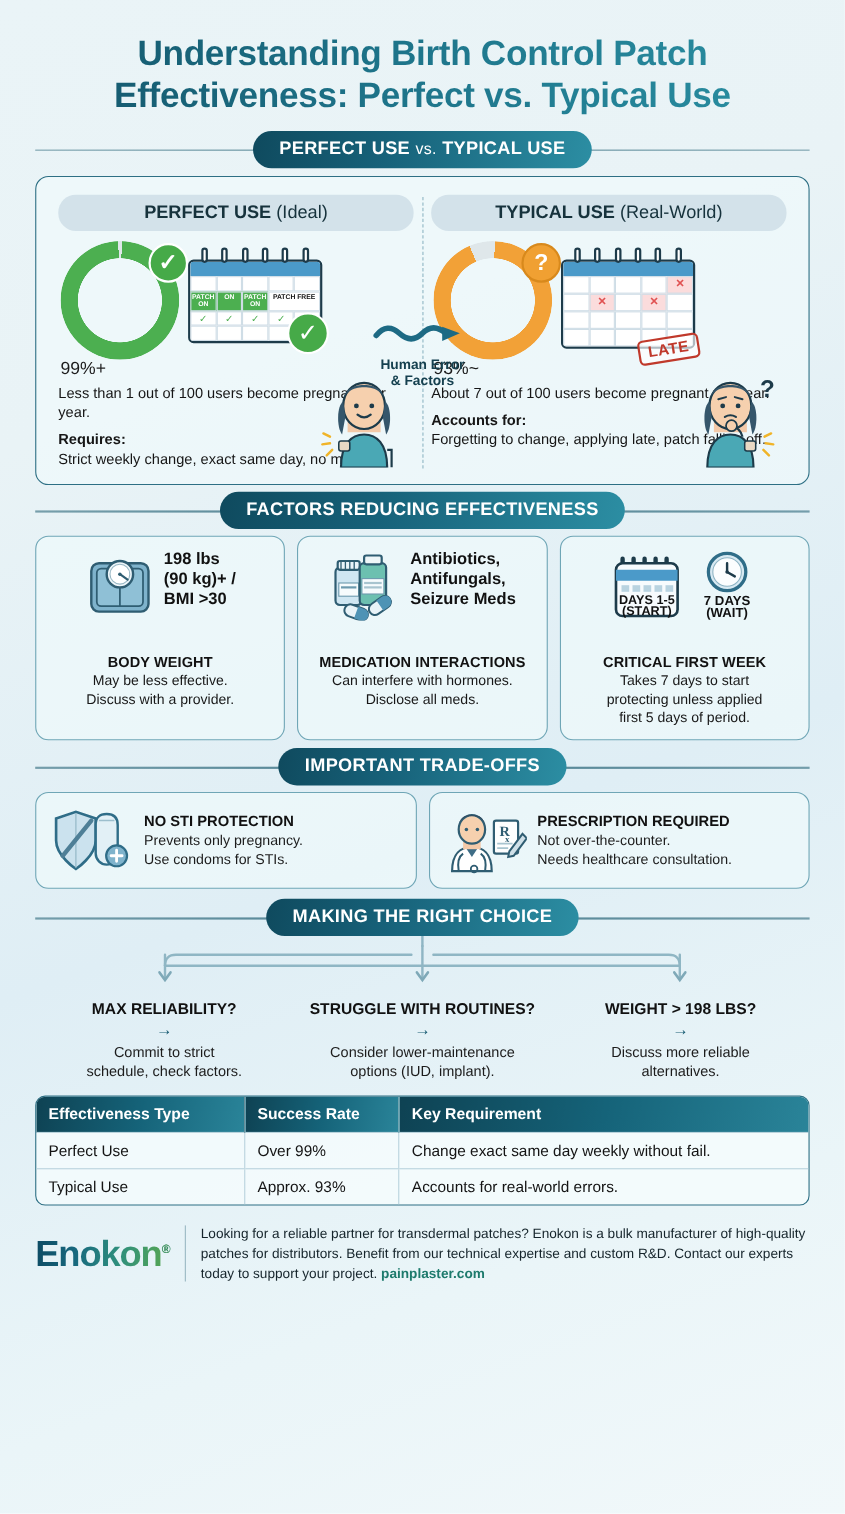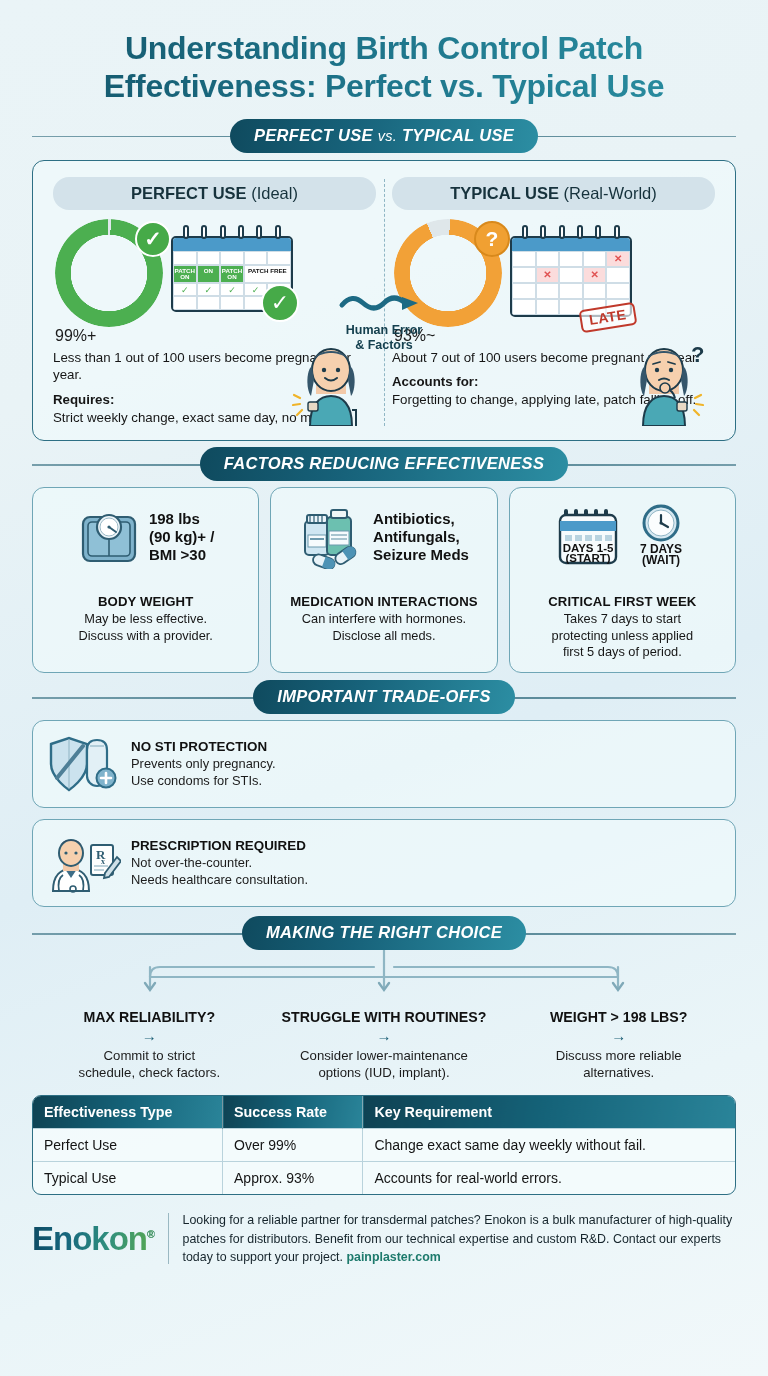--- a/index.html
+++ b/index.html
@@ -19,21 +19,21 @@
     letter-spacing: -0.3px;
     background: linear-gradient(90deg, #14566b 0%, #1d7389 45%, #2a8fa2 100%);
     -webkit-background-clip: text; background-clip: text;
     -webkit-text-fill-color: transparent; color: #1a6a80; text-align: center;
   }
   .subtitle { margin-top: 13px; font-size: 16.5px; line-height: 1.5; color: #1b1b1b; }
   .subtitle b { font-weight: 700; }
 
   
   .sec-head { position: relative; display: flex; align-items: center;
-              justify-content: center; margin: 0 32px; height: 28px; font-style: italic; }
+              justify-content: center; margin: 0 32px; height: 28px; }
   .sec-head::before {
     content: ""; position: absolute; left: 0; right: 0; top: 50%; height: 1.5px;
     background: linear-gradient(90deg, rgba(26,90,110,.55), rgba(26,90,110,.75), rgba(26,90,110,.55));
   }
   .pill {
     position: relative; z-index: 2;
     background: linear-gradient(100deg, #0f4a5e 0%, #17627a 40%, #2c8ea3 100%);
     color: #fff; font-weight: 700; font-size: 16.5px; letter-spacing: .3px;
     padding: 7px 24px 8px; border-radius: 18px; white-space: nowrap;
   }
@@ -105,27 +105,27 @@
   .mid .cap { font-size: 12.5px; font-weight: 700; color: #15404f; line-height: 1.25; margin-top: 2px; }
 
   .body-txt { font-size: 13.3px; line-height: 1.33; color: #161616; margin-top: 10px; }
   .body-txt b { font-weight: 700; }
   .body-txt .gap { display: block; height: 7px; }
   .person { position: absolute; right: 10px; bottom: -4px; }
 
   
   .three { display: flex; gap: 11px; margin: 9px 32px 0; }
   .three > div { flex: 1; padding: 12px 8px 11px; text-align: center; }
-  .f-top { display: flex; align-items: center; justify-content: center; gap: 8px; height: 74px; }
+  .f-top { display: flex; align-items: flex-start; justify-content: center; gap: 8px; height: 74px; }
   .f-stat { font-size: 15px; font-weight: 700; line-height: 1.2; text-align: left; color: #111; }
   .f-title { font-size: 13.2px; font-weight: 700; margin-top: 20px; color: #111; letter-spacing: .1px; }
   .f-desc { font-size: 12.8px; line-height: 1.3; margin-top: 2px; color: #171717; }
 
   
-  .two { display: flex; gap: 11px; margin: 9px 32px 0; flex-direction: column; }
+  .two { display: flex; gap: 11px; margin: 9px 32px 0; }
   .two > div { flex: 1; padding: 11px 10px; display: flex; align-items: center; gap: 10px; }
   .t-title { font-size: 13.4px; font-weight: 700; color: #111; }
   .t-desc { font-size: 12.9px; line-height: 1.28; margin-top: 2px; }
 
   
   .choice { margin: 0 32px; position: relative; height: 62px; }
   .choice svg { position: absolute; top: 0; left: 0; }
   .choice-cols { display: flex; margin: 0 32px; }
   .choice-cols > div { flex: 1; text-align: center; padding: 0 6px; }
   .c-q { font-size: 14.2px; font-weight: 700; color: #111; }

